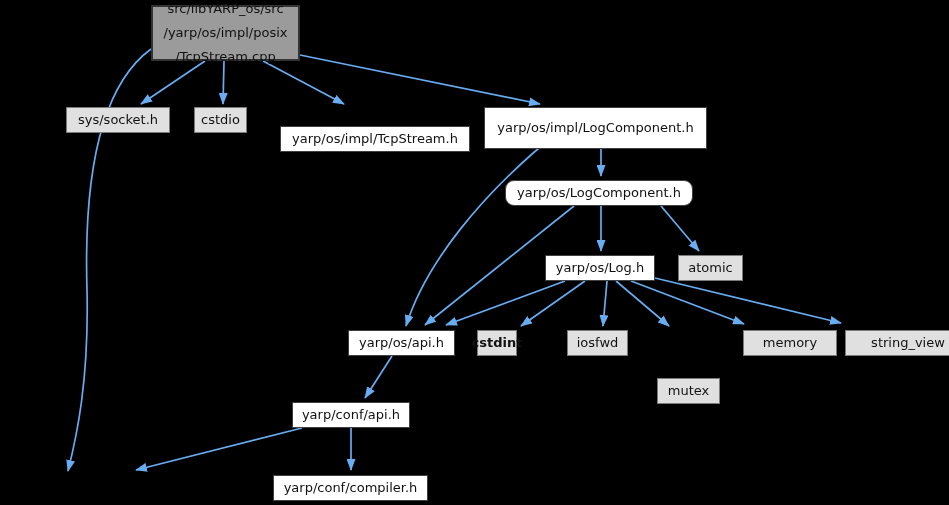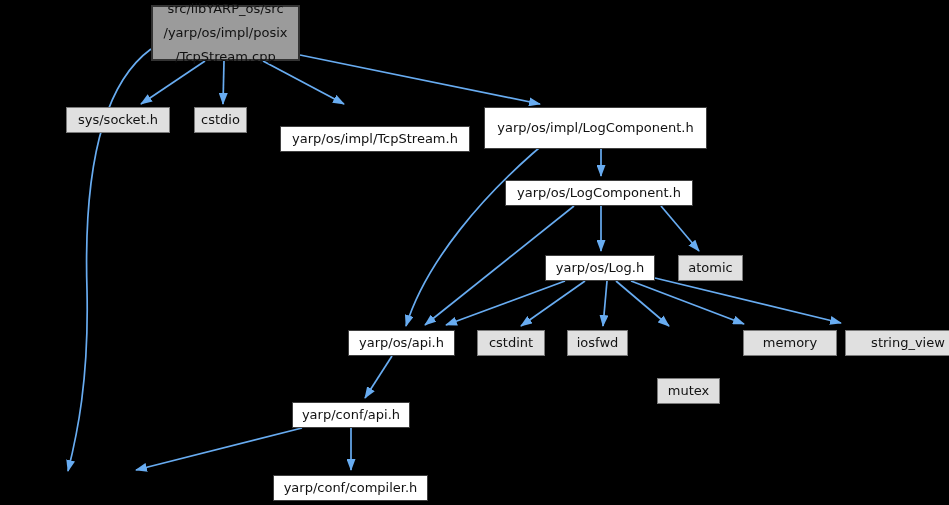--- a/index.html
+++ b/index.html
@@ -60,29 +60,29 @@
 /TcpStream.cpp</div>
 
   <div class="node leaf" style="left:66px;top:107px;width:104px;height:26px;">sys/socket.h</div>
 
   <div class="node leaf" style="left:194px;top:107px;width:53px;height:26px;">cstdio</div>
 
   <div class="node" style="left:280px;top:107px;width:190px;height:26px;margin-top:19px;">yarp/os/impl/TcpStream.h</div>
 
   <div class="node" style="left:484px;top:107px;width:223px;height:42px;">yarp/os/impl/LogComponent.h</div>
 
-  <div class="node" style="left:505px;top:180px;width:188px;height:26px;">yarp/os/LogComponent.h</div>
+  <div class="node" style="left:505px;top:180px;width:188px;height:26px;border-radius:9px;">yarp/os/LogComponent.h</div>
 
   <div class="node" style="left:545px;top:255px;width:110px;height:26px;">yarp/os/Log.h</div>
 
   <div class="node leaf" style="left:678px;top:255px;width:65px;height:26px;">atomic</div>
 
   <div class="node" style="left:348px;top:330px;width:107px;height:26px;">yarp/os/api.h</div>
 
-  <div class="node leaf" style="left:477px;top:330px;width:68px;height:26px;">cstdint</div>
+  <div class="node leaf" style="left:477px;top:330px;width:40px;height:26px;font-weight:bold;">cstdint</div>
 
   <div class="node leaf" style="left:567px;top:330px;width:61px;height:26px;">iosfwd</div>
 
   <div class="node leaf" style="left:657px;top:330px;width:63px;height:26px;margin-top:48px;">mutex</div>
 
   <div class="node leaf" style="left:743px;top:330px;width:94px;height:26px;">memory</div>
 
   <div class="node leaf" style="left:845px;top:330px;width:126px;height:26px;">string_view</div>
 
   <div class="node" style="left:292px;top:402px;width:118px;height:26px;">yarp/conf/api.h</div>

